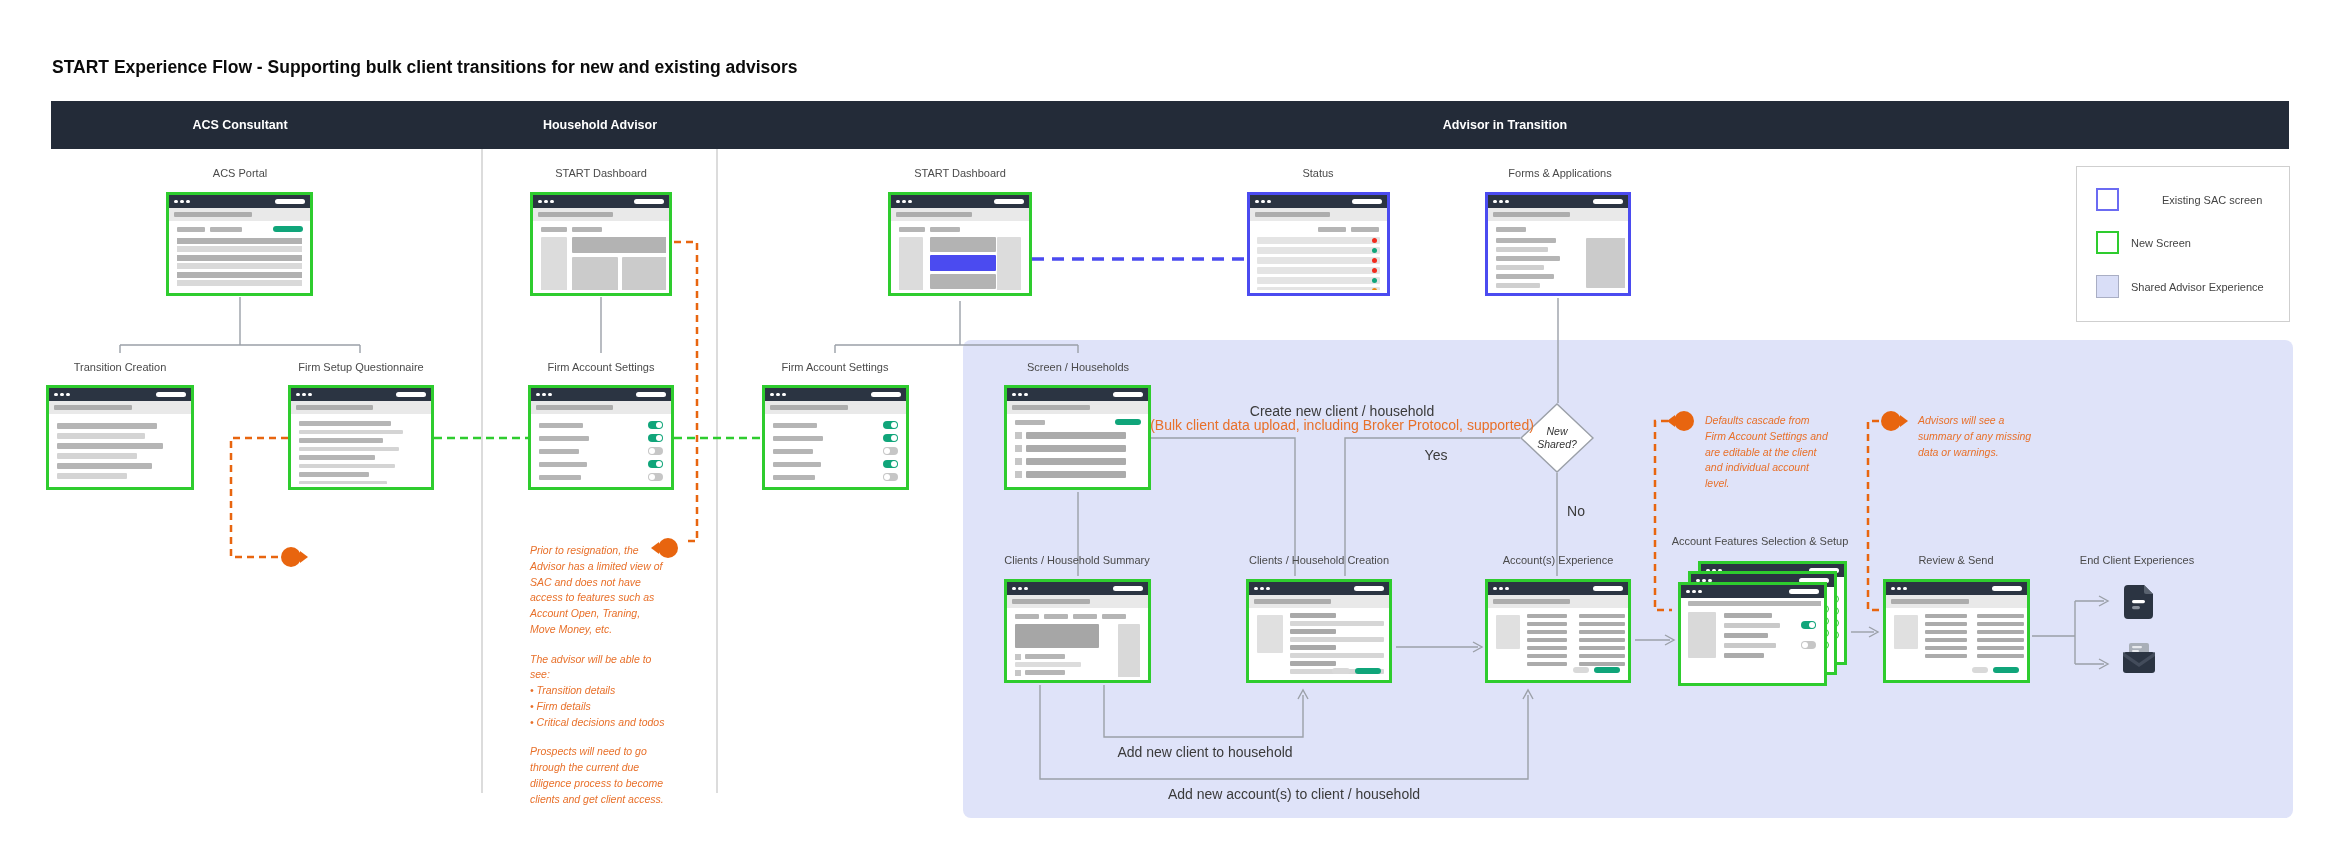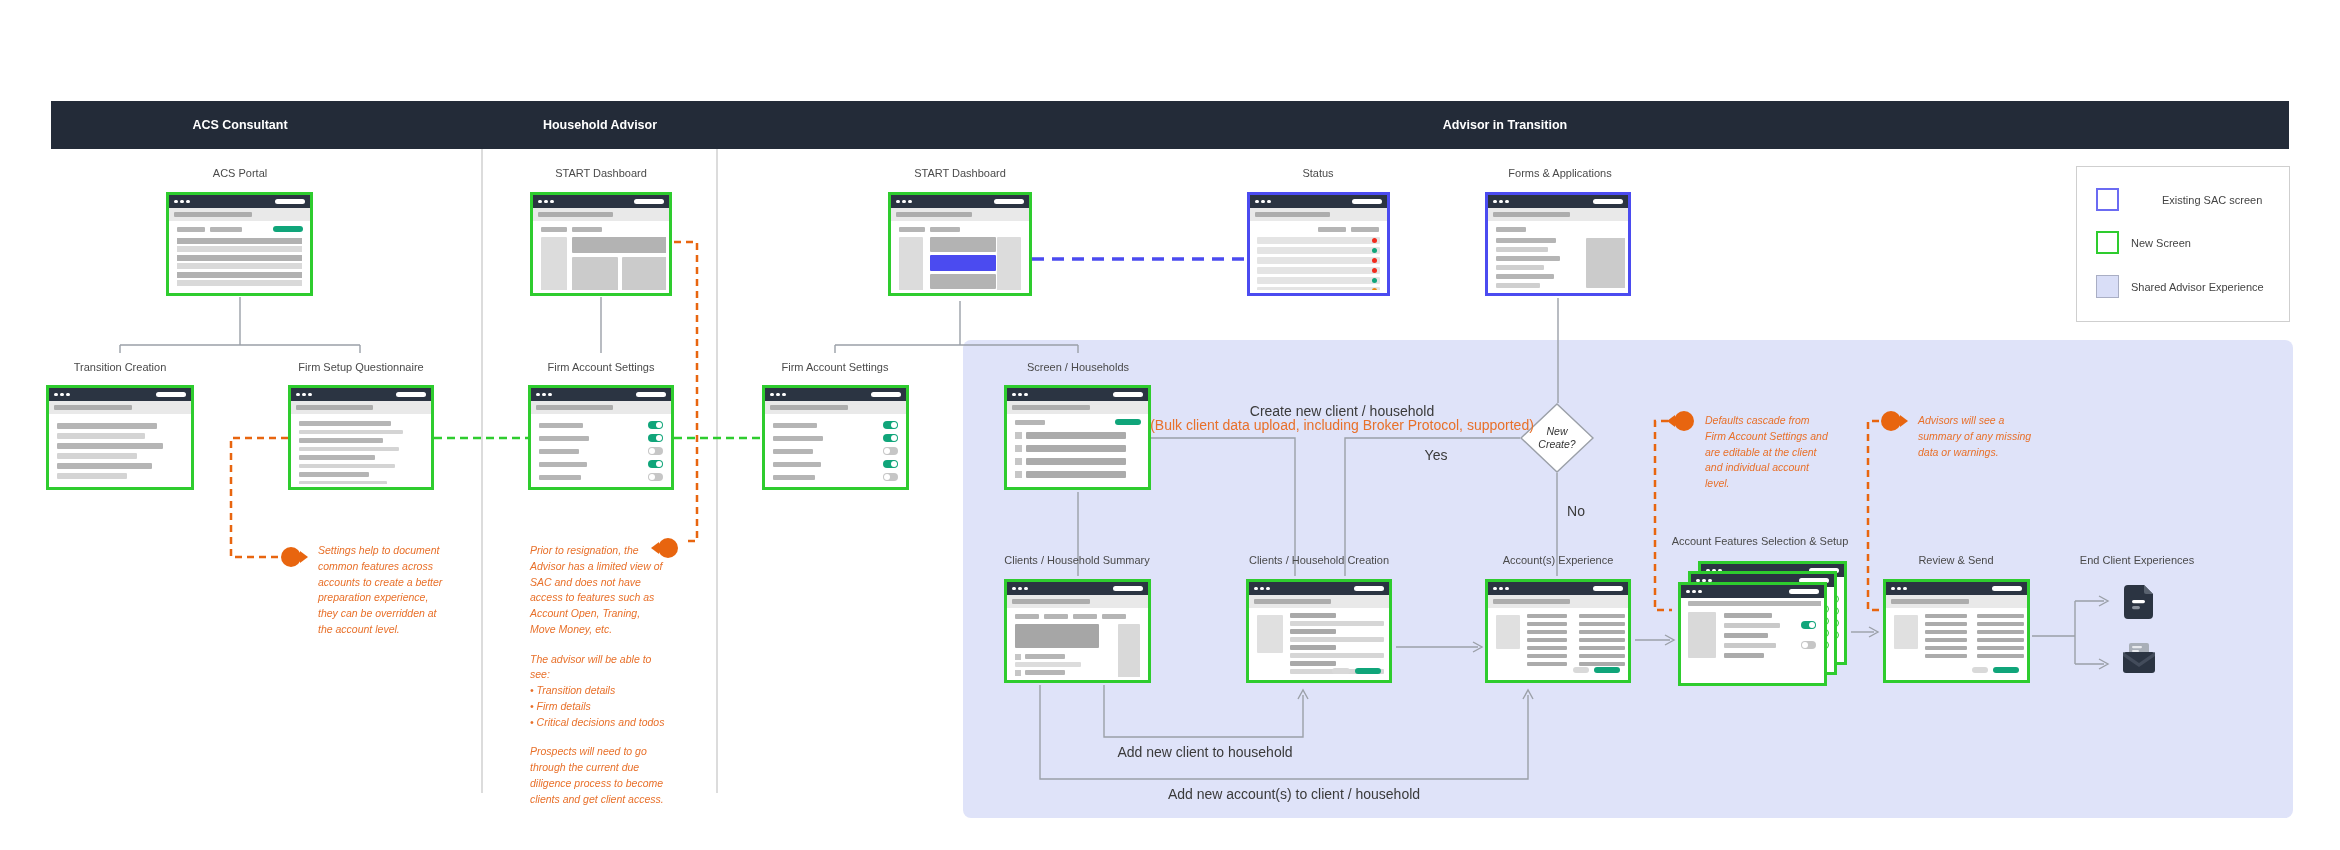--- a/index.html
+++ b/index.html
@@ -53,20 +53,21 @@
   .leg-sq{position:absolute;left:19px;width:23px;height:23px;box-sizing:border-box;background:#fff;}
   .leg-lbl{position:absolute;left:54px;font-size:11px;color:#444;white-space:nowrap;}
 </style>
 </head>
 <body>
 
 <div id="canvas">
 
   <div class="abs" id="shared-region"></div>
 
+  <div class="abs" id="page-title">START Experience Flow - Supporting bulk client transitions for new and existing advisors</div>
 
   <div class="abs" id="lane-bar">
     <div class="lane-label" style="left:189px;">ACS Consultant</div>
     <div class="lane-label" style="left:549px;">Household Advisor</div>
     <div class="lane-label" style="left:1454px;">Advisor in Transition</div>
   </div>
   <div class="lane-sep" style="left:481px;"></div>
   <div class="lane-sep" style="left:716px;"></div>
 
   <svg class="abs" width="2340" height="850" style="left:0;top:0;">
@@ -357,21 +358,21 @@
         <span class="b" style="left:16px;top:28px;width:100px;height:7px;background:#ABABAB;"></span>
       <span class="sq" style="left:5px;top:41px;width:7px;height:7px;"></span>
         <span class="b" style="left:16px;top:41px;width:100px;height:7px;background:#ABABAB;"></span>
       <span class="sq" style="left:5px;top:54px;width:7px;height:7px;"></span>
         <span class="b" style="left:16px;top:54px;width:100px;height:7px;background:#ABABAB;"></span>
     </div>
   </div>
 
   <div class="abs" id="decision-label">
     <div>New</div>
-      <div>Create?</div>
+      <div>Shared?</div>
   </div>
   <div class="flowtext" style="left:1436px;top:447px;">Yes</div>
   <div class="flowtext" style="left:1576px;top:503px;">No</div>
   <div class="flowtext" style="left:1342px;top:403px;">Create new client / household</div>
   <div class="flowtext orange" style="left:1342px;top:417px;">(Bulk client data upload, including Broker Protocol, supported)</div>
   <div class="flowtext" style="left:1205px;top:744px;">Add new client to household</div>
   <div class="flowtext" style="left:1294px;top:786px;">Add new account(s) to client / household</div>
 
   <div class="lbl" style="left:1077px;top:554px;">Clients / Household Summary</div>
   <div class="lbl" style="left:1319px;top:554px;">Clients / Household Creation</div>
@@ -558,21 +559,20 @@
     <rect x="0" y="9" width="32" height="21" rx="3" fill="#2B3442"></rect>
     <polygon points="0,9 16,20 32,9 32,13 16,24 0,13" fill="#434C5B"></polygon>
   </svg>
 
   <div class="mk tr" style="left:281px;top:547px;"></div>
   <div class="mk tl" style="left:658px;top:538px;"></div>
   <div class="mk tl" style="left:1674px;top:411px;"></div>
   <div class="mk tr" style="left:1881px;top:411px;"></div>
 
   <div class="ann" style="left:318px;top:543px;width:126px;">
-    <div>Settings help to document common features across accounts to create a better preparation experience, they can be overridden at the account level.</div>
   </div>
   <div class="ann" style="left:530px;top:543px;width:136px;">
     <div>Prior to resignation, the Advisor has a limited view of SAC and does not have access to features such as Account Open, Traning, Move Money, etc.</div>
     <div style="margin-bottom:0;">The advisor will be able to see:</div>
     <div style="margin-bottom:0;">• Transition details</div>
     <div style="margin-bottom:0;">• Firm details</div>
     <div>• Critical decisions and todos</div>
     <div>Prospects will need to go through the current due diligence process to become clients and get client access.</div>
   </div>
   <div class="ann" style="left:1705px;top:413px;width:124px;">

